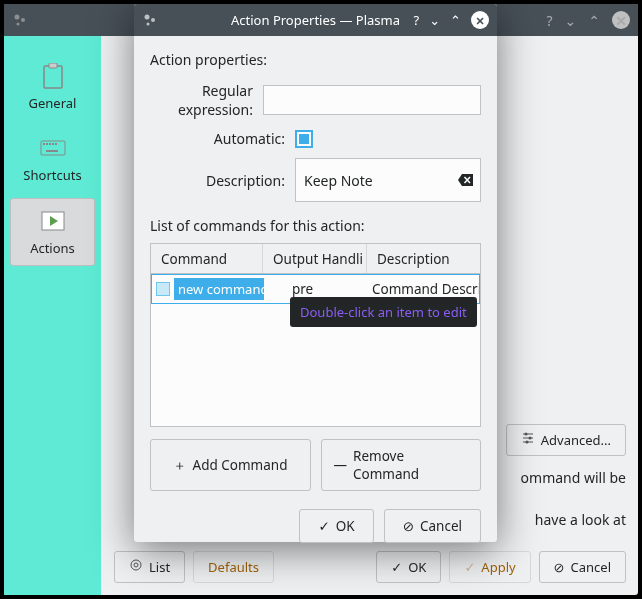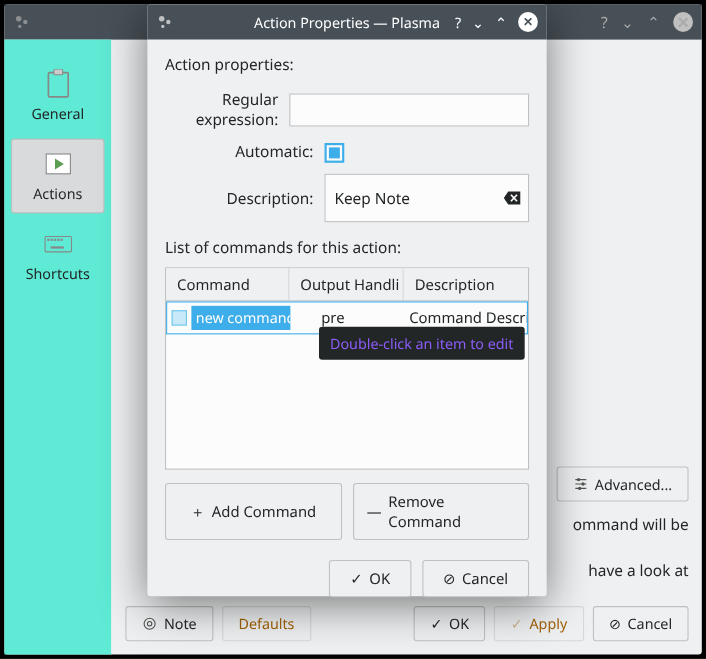--- a/index.html
+++ b/index.html
@@ -16,21 +16,21 @@
   .bg-body { display: flex; height: calc(100% - 32px); }
   .sidebar { width: 97px; background: #5eead4; padding-top: 18px; }
   .sidebar-item { display: flex; flex-direction: column; align-items: center; padding: 8px 10px; margin: 0 6px 6px 6px; font-size: 13px; color: #232627; border-radius: 3px; }
   .sidebar-item.active { background: #d9dadc; border: 1px solid #bcbec0; }
   .sidebar-item .icon { width: 28px; height: 28px; margin-bottom: 4px; display: flex; align-items: center; justify-content: center; }
   
   .bg-main { flex: 1; padding: 12px; position: relative; color: #888; }
   .bg-main-text { position: absolute; font-size: 14px; color: #232627; }
   
   .bg-footer { position: absolute; bottom: 12px; left: 110px; right: 12px; display: flex; gap: 8px; align-items: center; }
-  .bg-btn { background: #eff0f1; border: 1px solid #bfc1c3; border-radius: 3px; padding: 6px 14px; font-size: 13px; color: #232627; display: flex; align-items: center; gap: 6px; }
+  .bg-btn { background: #eff0f1; border: 1px solid #bfc1c3; border-radius: 3px; padding: 6px 14px; font-size: 13px; color: #232627; display: flex; align-items: flex-start; gap: 6px; }
   .bg-btn.disabled { color: #a16207; border-color: #d6d8da; }
   .spacer { flex: 1; }
   
   
   .dialog { position: absolute; left: 134px; top: 4px; width: 363px; height: 538px; background: #eff0f1; border-radius: 3px; box-shadow: 0 8px 40px rgba(0,0,0,0.5); z-index: 10; }
   .dlg-titlebar { height: 32px; background: #475057; display: flex; align-items: center; padding: 0 8px; color: #fff; font-size: 13px; border-radius: 3px 3px 0 0; }
   .dlg-titlebar .left-icon { width: 16px; height: 16px; margin-right: auto; opacity: 0.8; }
   .dlg-titlebar .title { position: absolute; left: 50%; transform: translateX(-50%); }
   .dlg-titlebar .controls { display: flex; gap: 10px; align-items: center; margin-left: auto; }
   .dlg-titlebar .controls .ctrl { color: #fff; font-size: 13px; cursor: pointer; }
@@ -96,42 +96,42 @@
     <div class="sidebar">
       <div class="sidebar-item">
         <span class="icon">
           <svg width="22" height="26" viewBox="0 0 22 26">
               <rect x="2" y="3" width="18" height="22" rx="1" fill="none" stroke="#888" stroke-width="1.5"></rect>
               <rect x="7" y="0" width="8" height="5" rx="1" fill="#ccc" stroke="#888"></rect>
             </svg>
         </span>
         <span>General</span>
       </div>
-      <div class="sidebar-item active">
-        <span class="icon">
-          <svg width="24" height="20" viewBox="0 0 24 20">
-              <rect x="1" y="1" width="22" height="18" fill="#fff" stroke="#888"></rect>
-              <polygon points="9,5 9,15 17,10" fill="#5c9e4f"></polygon>
-            </svg>
-        </span>
-        <span>Actions</span>
-      </div>
       <div class="sidebar-item">
         <span class="icon">
           <svg width="26" height="16" viewBox="0 0 26 16">
               <rect x="1" y="1" width="24" height="14" rx="1" fill="none" stroke="#888"></rect>
               <rect x="3" y="3" width="2" height="2" fill="#888"></rect>
               <rect x="6" y="3" width="2" height="2" fill="#888"></rect>
               <rect x="9" y="3" width="2" height="2" fill="#888"></rect>
               <rect x="12" y="3" width="2" height="2" fill="#888"></rect>
               <rect x="15" y="3" width="2" height="2" fill="#888"></rect>
               <rect x="6" y="10" width="12" height="2" fill="#888"></rect>
             </svg>
         </span>
         <span>Shortcuts</span>
+      </div>
+      <div class="sidebar-item active">
+        <span class="icon">
+          <svg width="24" height="20" viewBox="0 0 24 20">
+              <rect x="1" y="1" width="22" height="18" fill="#fff" stroke="#888"></rect>
+              <polygon points="9,5 9,15 17,10" fill="#5c9e4f"></polygon>
+            </svg>
+        </span>
+        <span>Actions</span>
       </div>
     </div>
     <div class="bg-main">
       <div style="position:absolute; right:12px; top:388px;" class="bg-btn">
         <svg width="14" height="14" viewBox="0 0 14 14">
             <line x1="2" y1="3" x2="12" y2="3" stroke="#555"></line>
             <line x1="2" y1="7" x2="12" y2="7" stroke="#555"></line>
             <line x1="2" y1="11" x2="12" y2="11" stroke="#555"></line>
             <circle cx="5" cy="3" r="1.5" fill="#555"></circle>
             <circle cx="9" cy="7" r="1.5" fill="#555"></circle>
@@ -142,21 +142,21 @@
       <div class="bg-main-text" style="right:12px; top:432px;">ommand will be</div>
       <div class="bg-main-text" style="right:12px; top:474px;">have a look at</div>
     </div>
   </div>
   <div class="bg-footer">
     <div class="bg-btn">
       <svg width="14" height="14" viewBox="0 0 14 14">
           <circle cx="7" cy="7" r="5" fill="none" stroke="#555"></circle>
           <circle cx="7" cy="7" r="2" fill="none" stroke="#555"></circle>
         </svg>
-      <span>Note</span>
+      <span>List</span>
     </div>
     <div class="bg-btn disabled">
       <span>Defaults</span>
     </div>
     <div class="spacer"></div>
     <div class="bg-btn">
       <span>✓</span>
       <span>OK</span>
     </div>
     <div class="bg-btn disabled">

